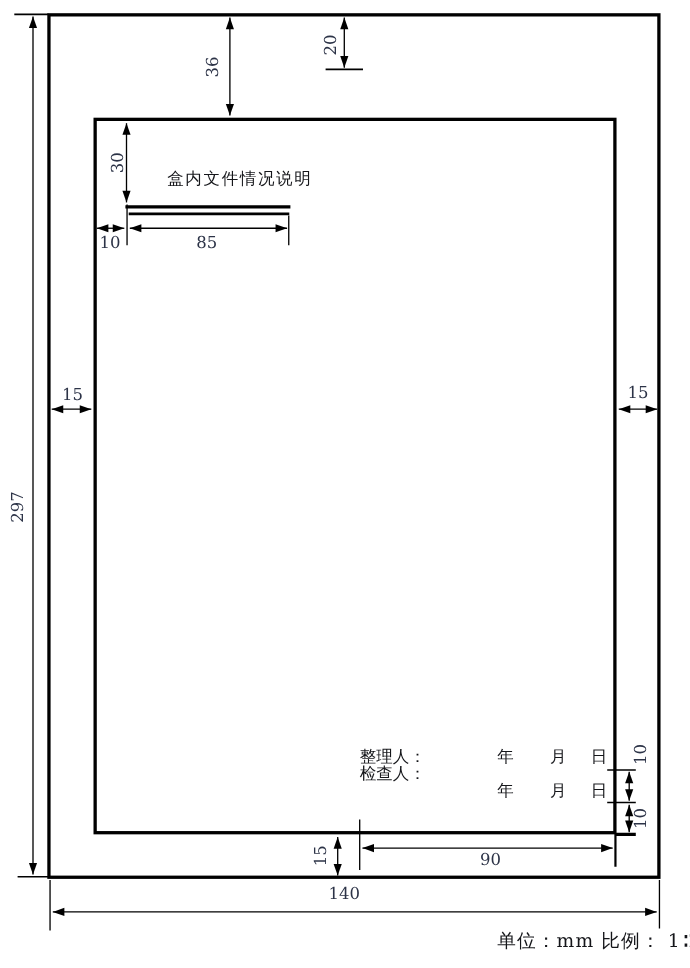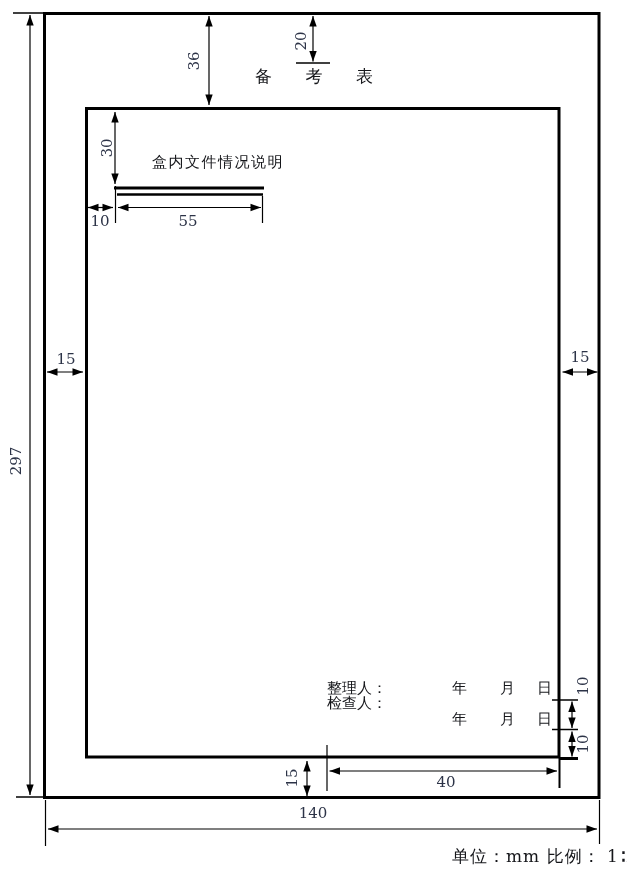--- a/index.html
+++ b/index.html
@@ -92,30 +92,29 @@
     <line x1="45.5" y1="800" x2="45.5" y2="846" stroke="#000" stroke-width="1.2"></line>
     <line x1="599.5" y1="800" x2="599.5" y2="844" stroke="#000" stroke-width="1.2"></line>
     <line x1="48" y1="829" x2="597" y2="829" stroke="#000" stroke-width="1.2" marker-start="url(#mS)" marker-end="url(#mE)"></line>
   </svg>
 
   <span class="lbl dim rot" style="left:16px;top:461px;">297</span>
   <span class="lbl dim rot" style="left:194px;top:61px;">36</span>
   <span class="lbl dim rot" style="left:301px;top:41px;">20</span>
   <span class="lbl dim rot" style="left:107px;top:148px;">30</span>
   <span class="lbl dim" style="left:100px;top:221px;">10</span>
-  <span class="lbl dim" style="left:188px;top:221px;">55</span>
+  <span class="lbl dim" style="left:188px;top:221px;">85</span>
   <span class="lbl dim" style="left:66px;top:359px;">15</span>
   <span class="lbl dim" style="left:580px;top:357px;">15</span>
   <span class="lbl dim rot" style="left:583px;top:686px;">10</span>
   <span class="lbl dim rot" style="left:583px;top:744px;">10</span>
   <span class="lbl dim rot" style="left:292px;top:778px;">15</span>
-  <span class="lbl dim" style="left:446px;top:782px;">40</span>
+  <span class="lbl dim" style="left:446px;top:782px;">90</span>
   <span class="lbl dim" style="left:313px;top:813px;">140</span>
 
-  <span class="lbl cjk title" style="left:321px;top:76px;">备 考 表</span>
   <span class="lbl cjk note topleft" style="left:132px;top:155px;transform:none;margin-left:20px;">盒内文件情况说明</span>
 
   <span class="lbl cjk sig topleft" style="left:327px;top:681px;transform:none;">整理人：</span>
   <span class="lbl cjk sig topleft" style="left:452px;top:681px;transform:none;">年</span>
   <span class="lbl cjk sig topleft" style="left:500px;top:681px;transform:none;">月</span>
   <span class="lbl cjk sig topleft" style="left:537px;top:681px;transform:none;">日</span>
 
   <span class="lbl cjk sig topleft" style="left:327px;top:696px;transform:none;">检查人：</span>
   <span class="lbl cjk sig topleft" style="left:452px;top:712px;transform:none;">年</span>
   <span class="lbl cjk sig topleft" style="left:500px;top:712px;transform:none;">月</span>

